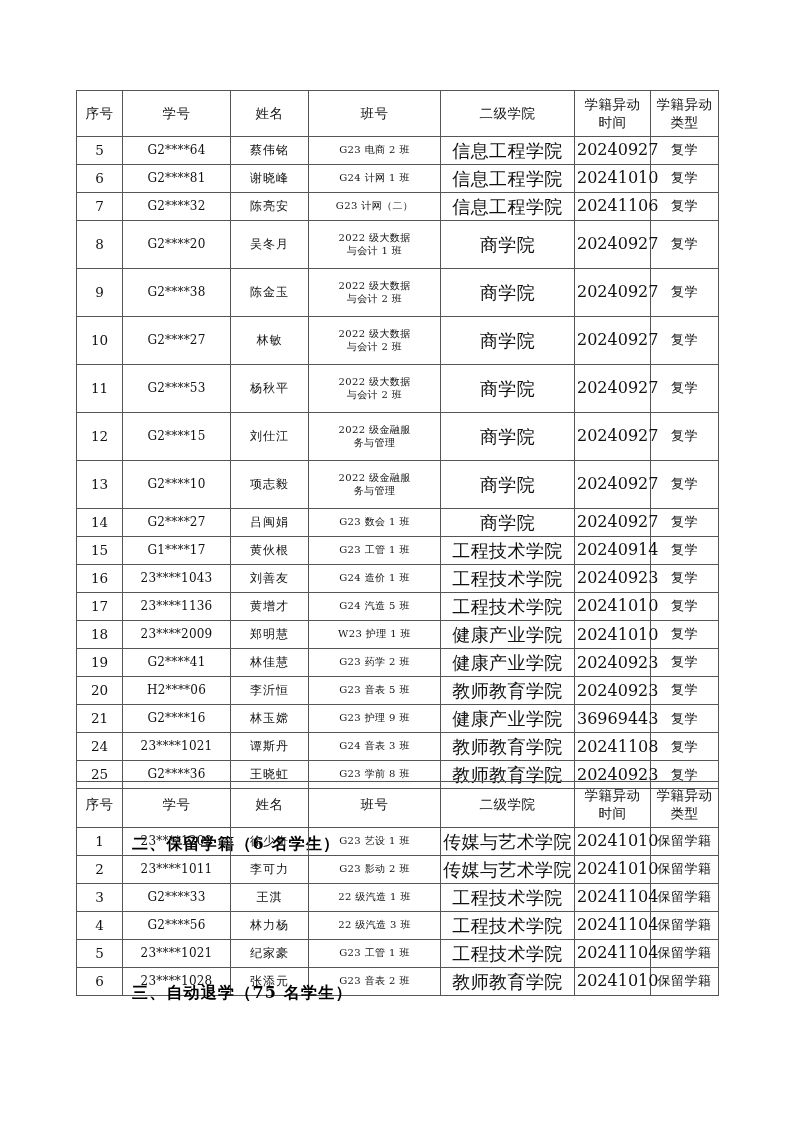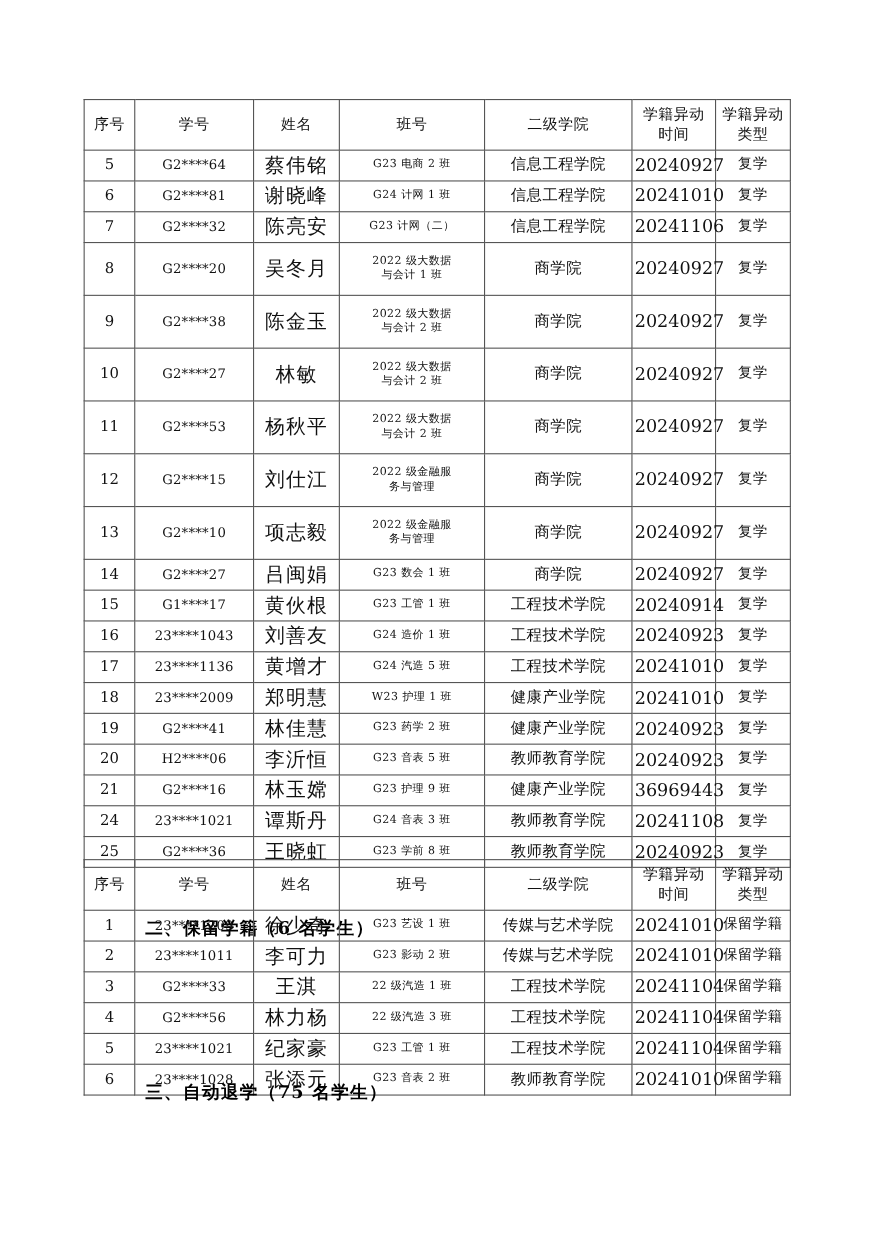--- a/index.html
+++ b/index.html
@@ -61,23 +61,23 @@
     letter-spacing: 0.5px;
   }
   tbody td {
     font-size: 13px;
   }
   tbody tr.r-1 td { height: 24px; }
   tbody tr.r-2 td { height: 48px; }
 
   td.idx  { font-size: 13.5px; font-family: "DejaVu Serif","Liberation Serif",serif; }
   td.sid  { font-size: 12px; text-align: left; padding-left: 7px; letter-spacing: 0.2px; }
-  td.name { font-size: 18px; letter-spacing: 1px; }
+  td.name { font-size: 12px; letter-spacing: 1px; }
   td.cls  { font-size: 10px; letter-spacing: 0.4px; }
-  td.col  { font-size: 14px; letter-spacing: 0.4px; }
+  td.col  { font-size: 18px; letter-spacing: 0.4px; }
   td.date { font-size: 16px; }
   td.typ  { font-size: 13px; letter-spacing: 0.5px; margin-left: 8px; }
 
   .section-heading {
     position: absolute;
     left: 76px;
     width: 642px;
     font-size: 16px;
     font-weight: bold;
     letter-spacing: 1.2px;

